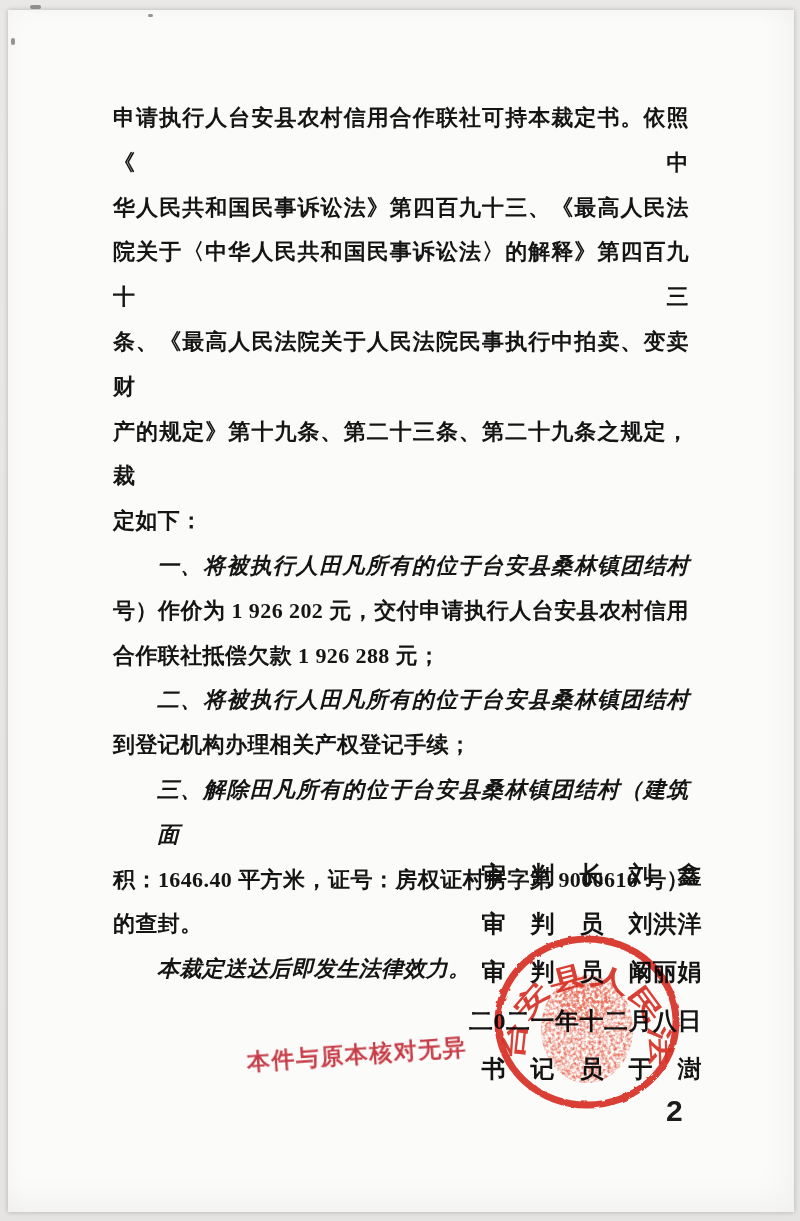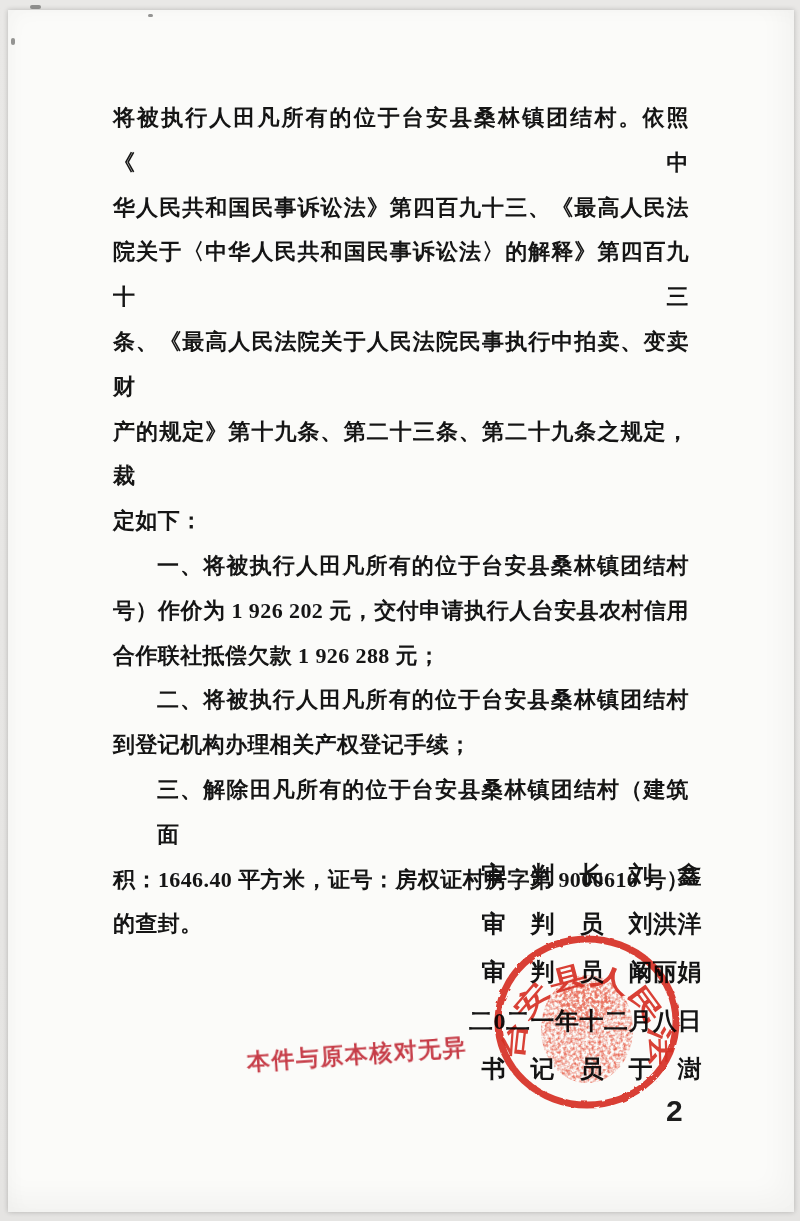--- a/index.html
+++ b/index.html
@@ -22,21 +22,21 @@
 
   
   .doc-body{
     position:absolute;left:113px;top:96px;width:576px;
     font-size:22px;line-height:44.8px;color:#151515;
     font-weight:600;
     letter-spacing:.4px;
   }
   .doc-line{white-space:nowrap;}
   .doc-line.full{white-space:normal;text-align:justify;text-align-last:justify;}
-  .doc-line.indent{padding-left:44px;}
+  .doc-line.indent{padding-left:44px;font-style:italic;}
 
   
   .sig-block{
     position:absolute;left:420px;top:851px;width:282px;
     font-size:24px;line-height:48.6px;color:#141414;
     font-weight:600;text-align:right;letter-spacing:.5px;
   }
   .sig-line{white-space:nowrap;text-align:right;}
 
   
@@ -64,34 +64,35 @@
 
 <div class="scan">
   <div class="paper"></div>
 
   <div class="speck" style="left:30px;top:5px;width:11px;height:4px;"></div>
   <div class="speck" style="left:148px;top:14px;width:5px;height:3px;"></div>
   <div class="speck" style="left:11px;top:38px;width:4px;height:7px;"></div>
 
   <div class="doc-body">
 
-  <div class="doc-line full">将被执行人田凡所有的位于台安县桑林镇团结村。依照《中</div>
+  <div class="doc-line full">申请执行人台安县农村信用合作联社可持本裁定书。依照《中</div>
       <div class="doc-line full">华人民共和国民事诉讼法》第四百九十三、《最高人民法</div>
       <div class="doc-line full">院关于〈中华人民共和国民事诉讼法〉的解释》第四百九十三</div>
       <div class="doc-line full">条、《最高人民法院关于人民法院民事执行中拍卖、变卖财</div>
       <div class="doc-line full">产的规定》第十九条、第二十三条、第二十九条之规定，裁</div>
       <div class="doc-line">定如下：</div>
       <div class="doc-line full indent">一、将被执行人田凡所有的位于台安县桑林镇团结村</div>
       <div class="doc-line full">号）作价为 1 926 202 元，交付申请执行人台安县农村信用</div>
       <div class="doc-line">合作联社抵偿欠款 1 926 288 元；</div>
       <div class="doc-line full indent">二、将被执行人田凡所有的位于台安县桑林镇团结村</div>
       <div class="doc-line">到登记机构办理相关产权登记手续；</div>
       <div class="doc-line full indent">三、解除田凡所有的位于台安县桑林镇团结村（建筑面</div>
       <div class="doc-line full">积：1646.40 平方米，证号：房权证村房字第 9000616 号）</div>
       <div class="doc-line">的查封。</div>
+      <div class="doc-line indent">本裁定送达后即发生法律效力。</div>
     </div>
 
   <div class="sig-block">
 
   <div class="sig-line">审　判　长　刘　鑫</div>
       <div class="sig-line">审　判　员　刘洪洋</div>
       <div class="sig-line">审　判　员　阚丽娟</div>
       <div class="sig-line">二0二一年十二月八日</div>
       <div class="sig-line">书　记　员　于　澍</div>
     </div>

